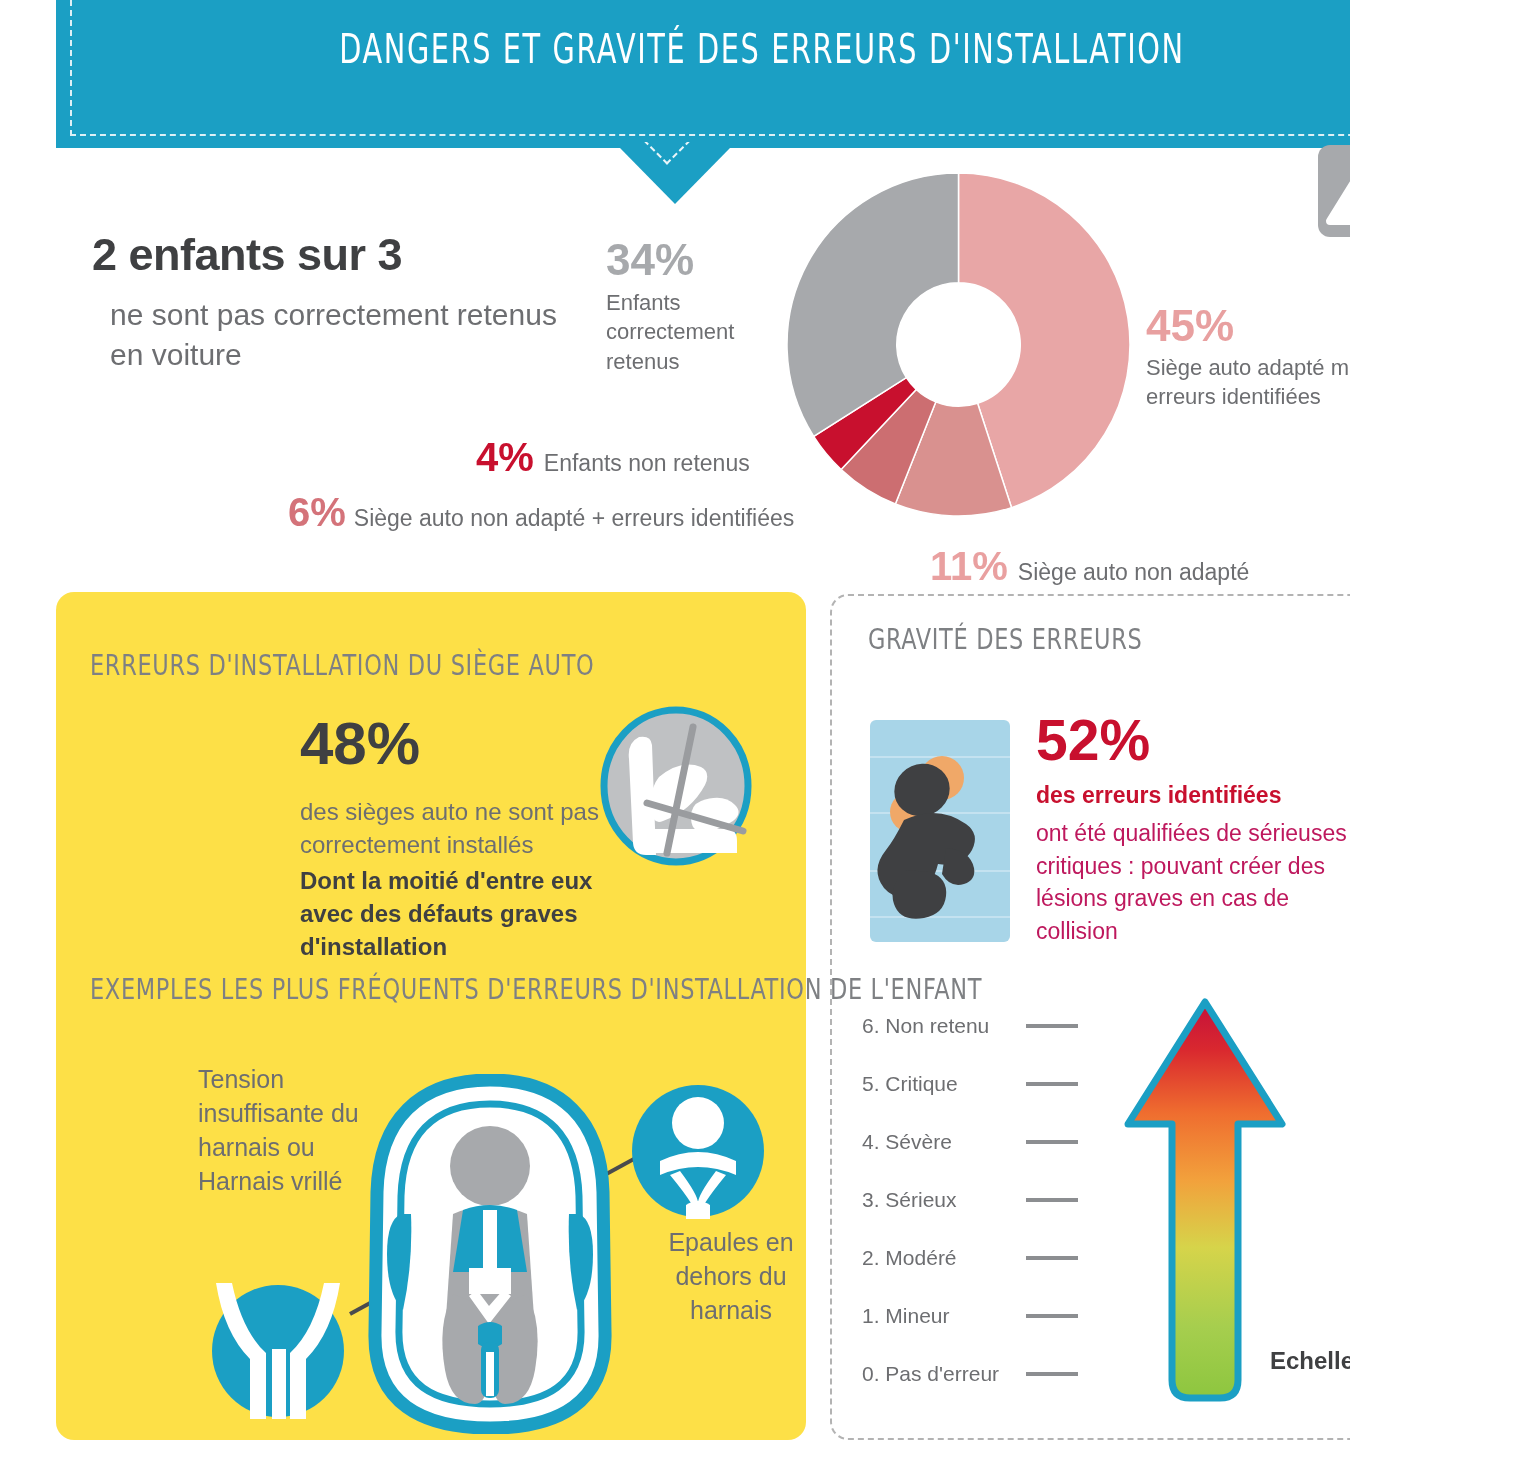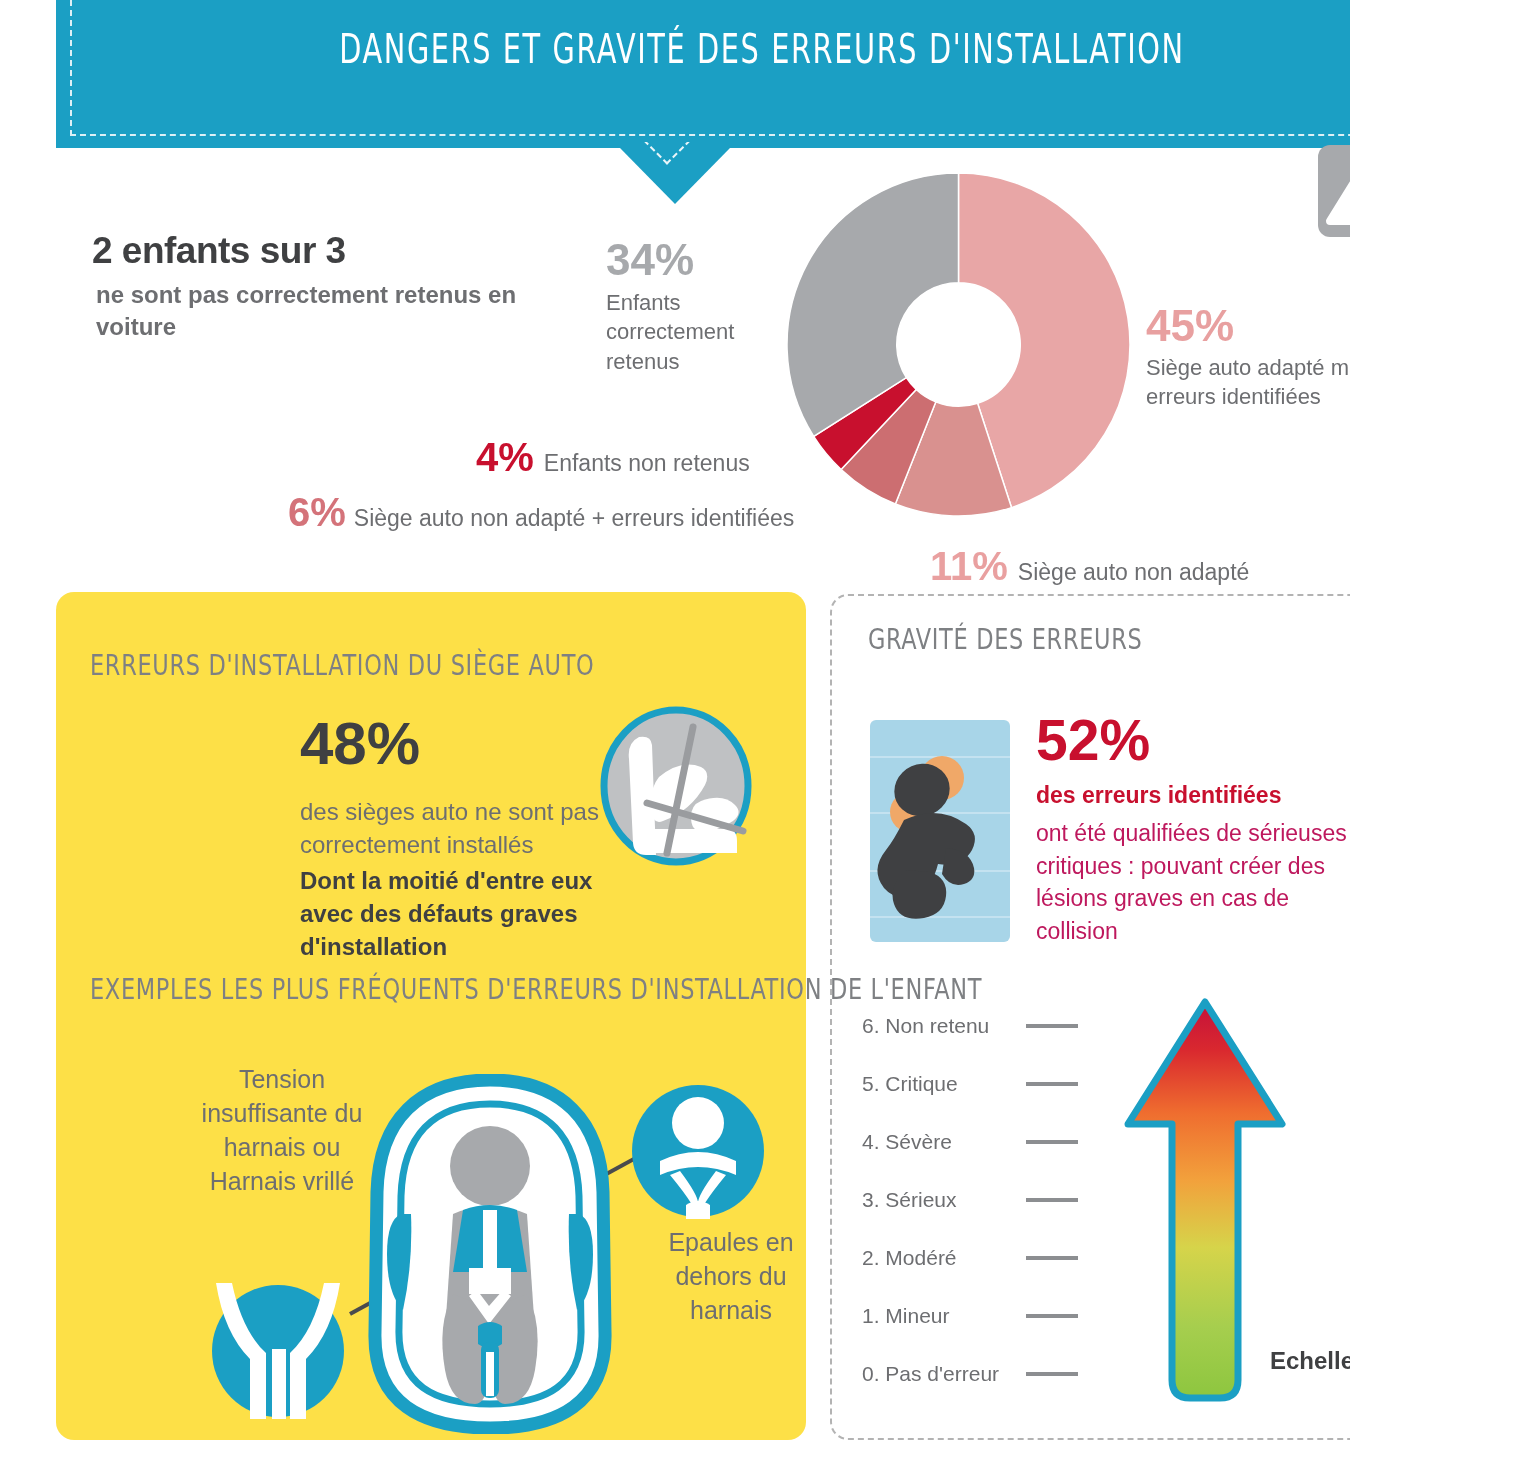--- a/index.html
+++ b/index.html
@@ -99,33 +99,33 @@
   .warn-icon svg { display:block; }
 
   
   .headline {
     position: absolute;
     left: 92px;
     top: 232px;
     width: 500px;
   }
   .headline-big {
-    font-size: 37px;
+    font-size: 45px;
     font-weight: 700;
     color: #3f4042;
     letter-spacing: -0.5px;
     line-height: 1.0;
     margin: 0 0 10px 0;
   }
   .headline-sub {
-    font-size: 24px;
-    font-weight: 700;
+    font-size: 30px;
+    font-weight: 400;
     color: #6d6e71;
     line-height: 1.32;
-    margin: 4px;
+    margin: 18px;
   }
 
   
   .lbl-34 {
     position: absolute;
     left: 606px;
     top: 238px;
     width: 190px;
   }
   .pct {
@@ -246,21 +246,21 @@
     left: 597px;
     top: 705px;
   }
 
   
   .ex-left-text {
     position: absolute;
     left: 198px;
     top: 1062px;
     width: 168px;
-    text-align: center;
+    text-align: left;
     font-size: 25px;
     color: #6d6e71;
     line-height: 1.36;
   }
   .ex-right-text {
     position: absolute;
     left: 636px;
     top: 1225px;
     width: 190px;
     text-align: center;

